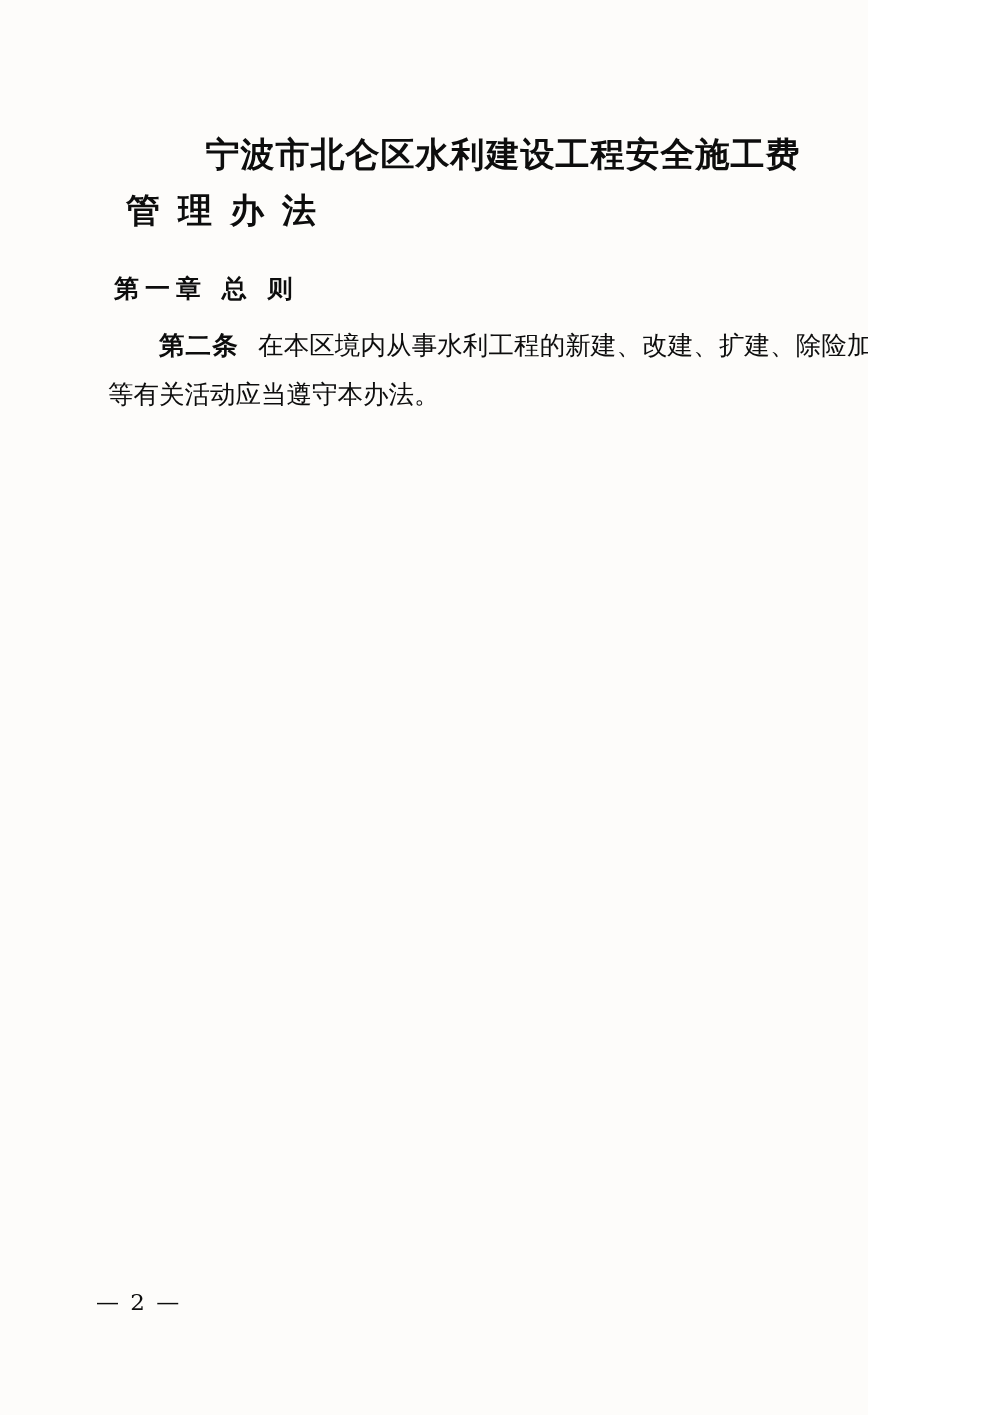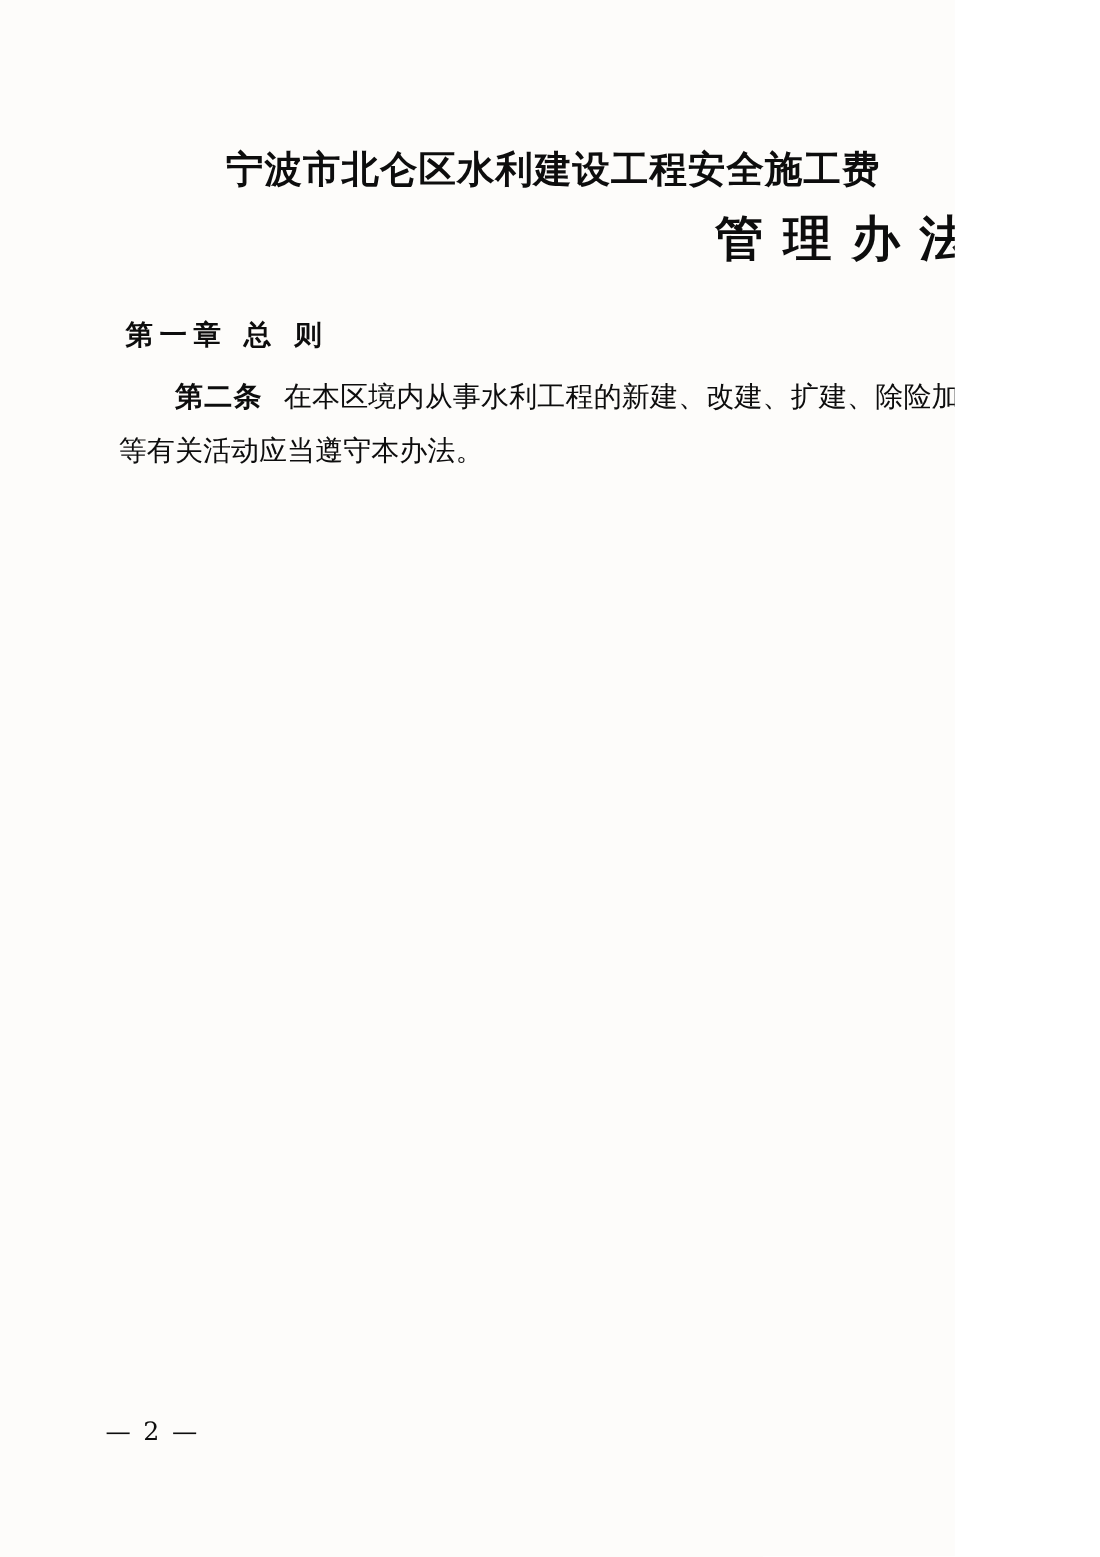--- a/index.html
+++ b/index.html
@@ -24,23 +24,23 @@
   }
   .doc-title {
     font-size: 34px;
     font-weight: bold;
     text-align: center;
     letter-spacing: 1px;
     line-height: 1.45;
     margin: 0 0 4px 0;
   }
   .doc-title-line2 {
-    font-size: 44px;
+    font-size: 34px;
     font-weight: bold;
-    text-align: right;
+    text-align: left;
     letter-spacing: 18px;
     line-height: 1.6;
     margin: 0 0 34px 0;
     padding-left: 18px;
   }
   .chapter-heading {
     font-size: 25px;
     font-weight: bold;
     letter-spacing: 6px;
     margin: 0 0 16px 0;

